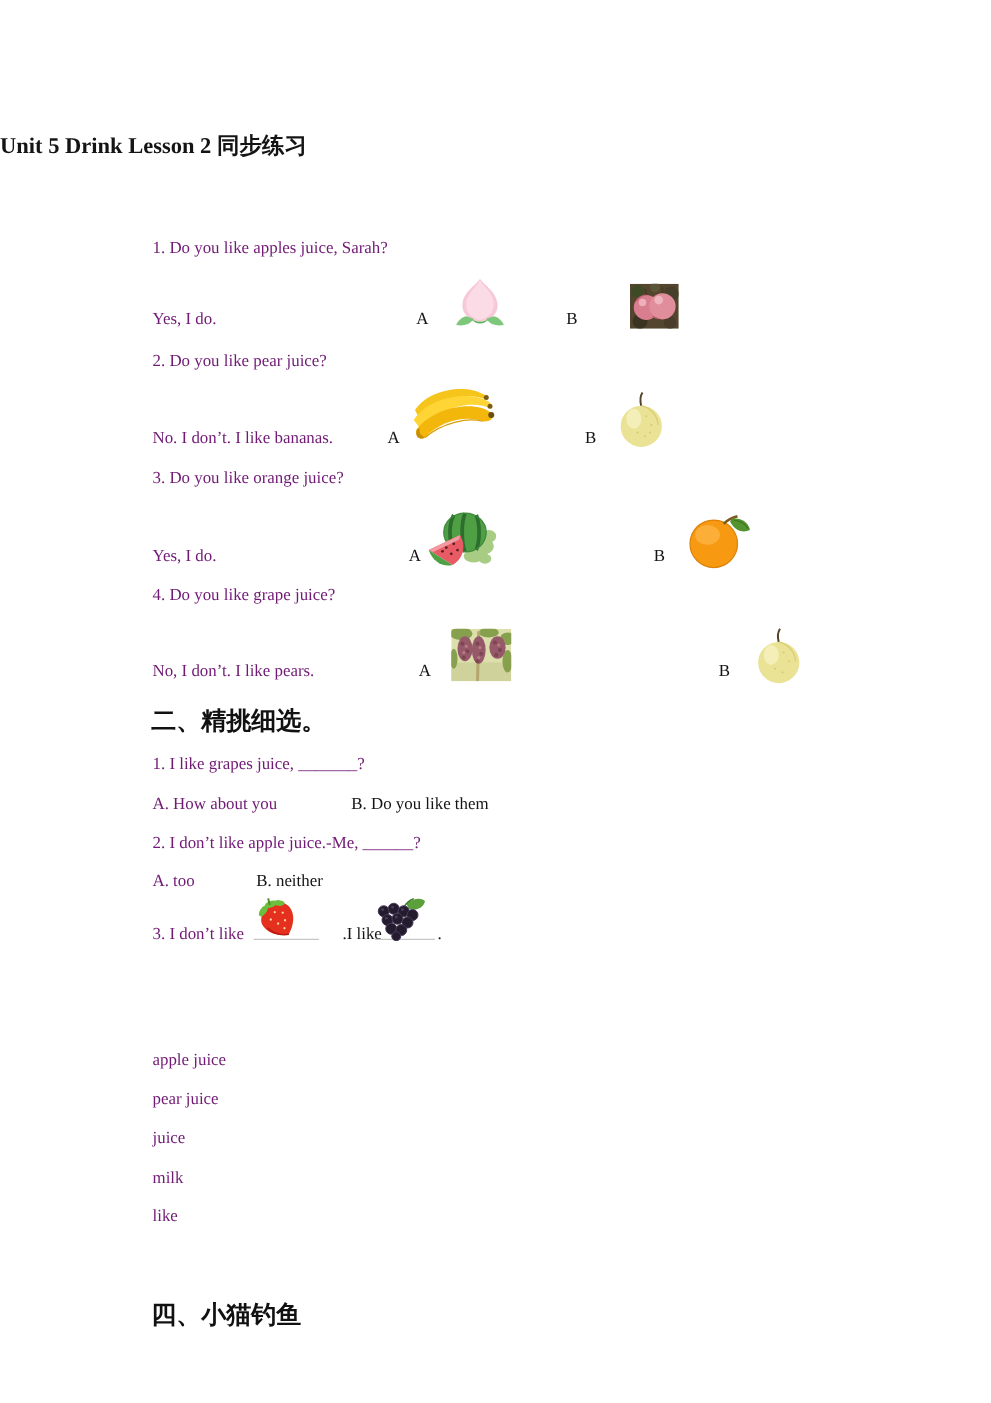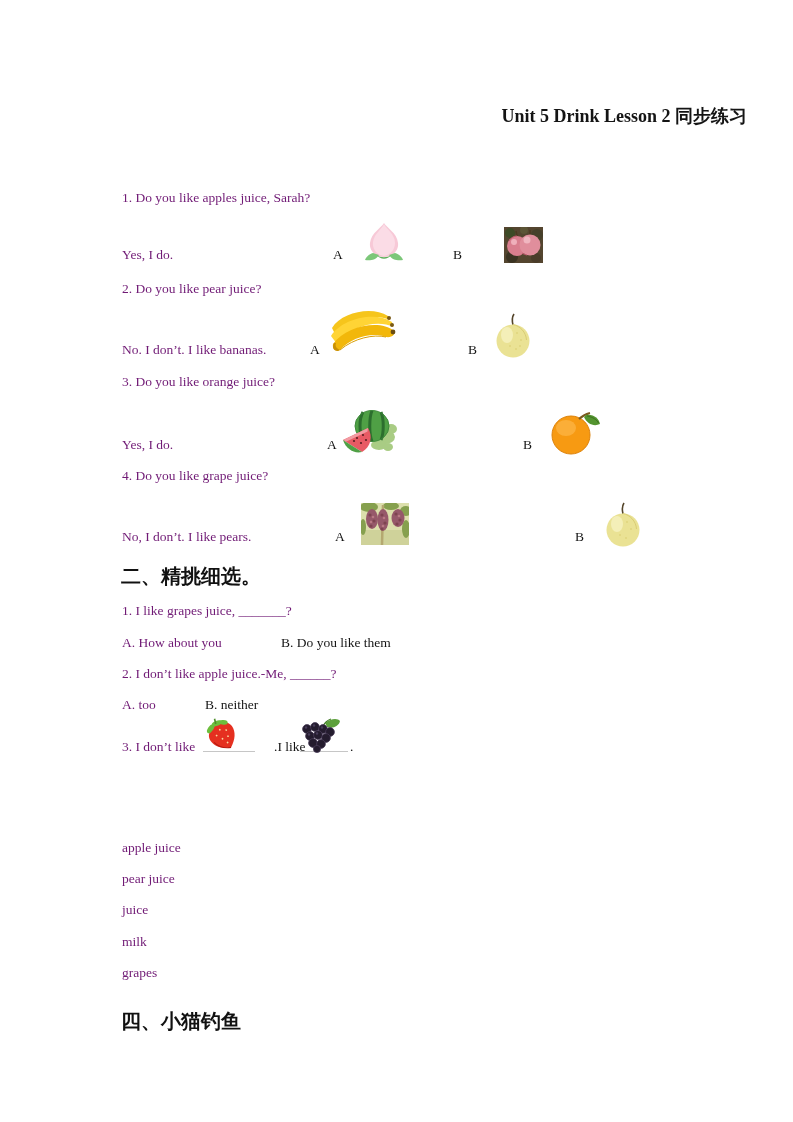--- a/index.html
+++ b/index.html
@@ -6,23 +6,22 @@
   #page{
     position:relative;
     width:793px;height:1122px;
     background:#ffffff;
     font-family:"Liberation Serif", serif;
     color:#141414;
     overflow:hidden;
   }
   .title{
     position:absolute;left:0;top:104px;width:711px;
-    text-align:right;font-weight:bold;font-size:18px;
+    text-align:left;font-weight:bold;font-size:18px;
     font-family:"Liberation Serif", serif;
-    padding-left:36px;
   }
   .h{
     position:absolute;left:121px;
     font-family:"Liberation Sans", sans-serif;
     font-weight:bold;font-size:20px;color:#111;
     white-space:pre;
   }
   .t{
     position:absolute;left:122px;
     font-size:13.5px;white-space:pre;color:#701a75;
@@ -259,17 +258,17 @@
           <circle cx="20" cy="16.5" r="1.2"></circle>
       </g>
     </svg>
   </div>
   <div class="lbl" style="left:350px;top:739px">.</div>
 
   <div class="t" style="top:840px">apple juice</div>
   <div class="t" style="top:871px">pear juice</div>
   <div class="t" style="top:902px">juice</div>
   <div class="t" style="top:934px">milk</div>
-  <div class="t" style="top:965px">grapes</div>
-
-  <div class="h" style="top:1008px">四、小猫钓鱼</div>
+  <div class="t" style="top:965px">like</div>
+
+  <div class="h" style="top:1038px">四、小猫钓鱼</div>
 
 </div>
 
 </body></html>

